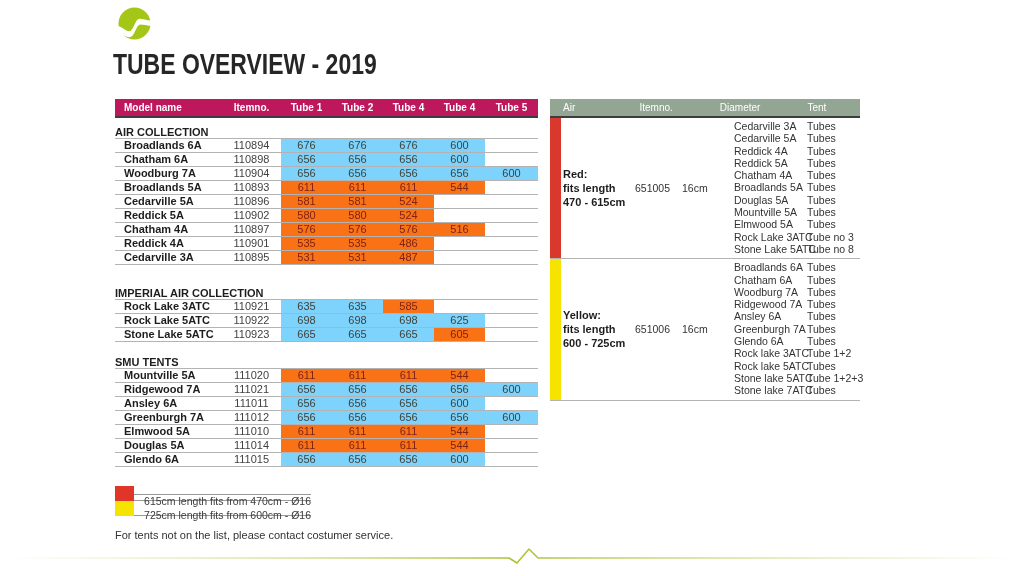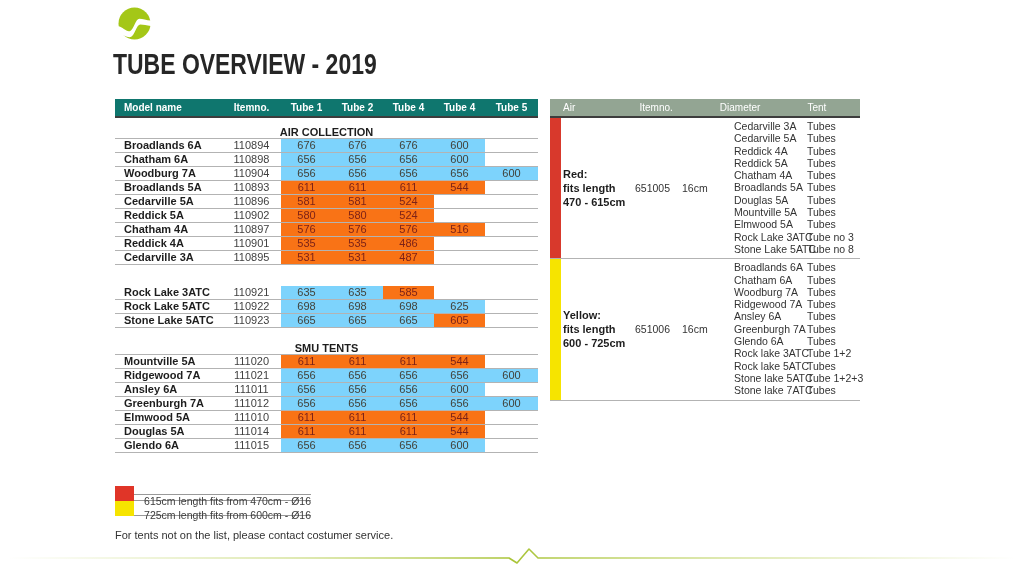--- a/index.html
+++ b/index.html
@@ -10,27 +10,27 @@
   
   .logo { position:absolute; left:118px; top:7px; width:33px; height:33px; }
 
   
   .title { position:absolute; left:113px; top:47px; font-size:28px; font-weight:700;
            color:#262626; letter-spacing:0px; transform:scale(0.82,1.08);
            transform-origin:left top; white-space:nowrap; }
 
   
   .ltable { position:absolute; left:115px; top:99px; width:423px; }
-  .lt-header { display:flex; height:19px; background:#0f766e; border-bottom:2px solid #3d3d3d;
+  .lt-header { display:flex; height:19px; background:#be185d; border-bottom:2px solid #3d3d3d;
                color:#fff; font-size:10px; font-weight:700; line-height:18px; }
   .c-model { width:107px; padding-left:9px; text-align:left; }
   .c-item  { width:59px;  text-align:center; }
   .c-tube  { width:51px;  text-align:center; }
   .c-tube5 { width:53px;  text-align:center; }
-  .lt-section-title { height:14px; line-height:14px; text-align:center; font-weight:700;
+  .lt-section-title { height:14px; line-height:14px; font-weight:700;
                       font-size:11px; color:#1d1d1d; border-bottom:1px solid #b3b3b3; }
   .lt-row { display:flex; height:14px; line-height:13px; border-bottom:1px solid #b3b3b3;
             font-size:11px; }
   .lt-row .model { width:107px; padding-left:9px; font-weight:700; color:#1d1d1d; }
   .lt-row .item  { width:59px; text-align:center; color:#3f3f3f; }
   .lt-row .tube  { width:51px; text-align:center; }
   .lt-row .tube.last { width:53px; }
   .cell-yellow { background:#7dd3fc; color:#42423a; }
   .cell-red    { background:#f97316; color:#7d2318; }
 
@@ -176,20 +176,21 @@
             <div class="model">Cedarville 3A</div>
             <div class="item">110895</div>
             <div class="tube cell-red">531</div>
             <div class="tube cell-red">531</div>
             <div class="tube cell-red">487</div>
             <div class="tube"></div>
             <div class="tube last"></div>
           </div>
         </div>
         <div class="lt-section" style="margin-top: 21px;">
+          <div class="lt-section-title">IMPERIAL AIR COLLECTION</div>
           <div class="lt-row">
             <div class="model">Rock Lake 3ATC</div>
             <div class="item">110921</div>
             <div class="tube cell-yellow">635</div>
             <div class="tube cell-yellow">635</div>
             <div class="tube cell-red">585</div>
             <div class="tube"></div>
             <div class="tube last"></div>
           </div>
           <div class="lt-row">

